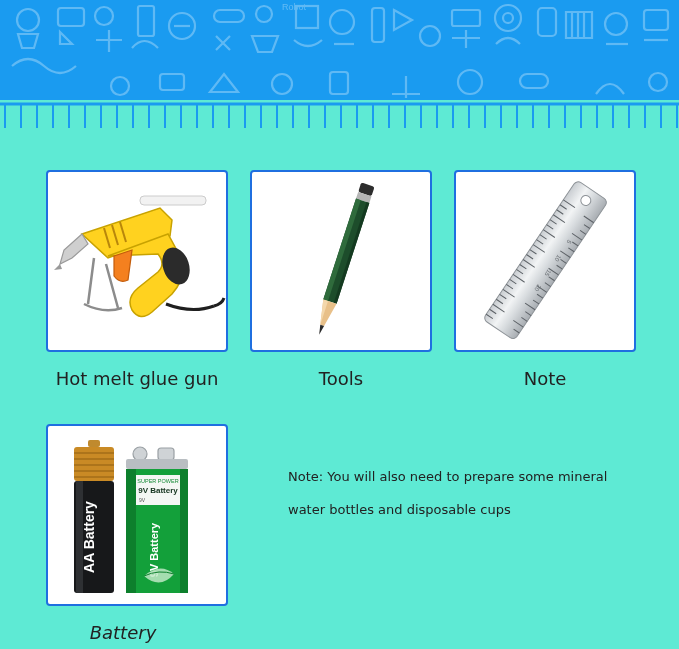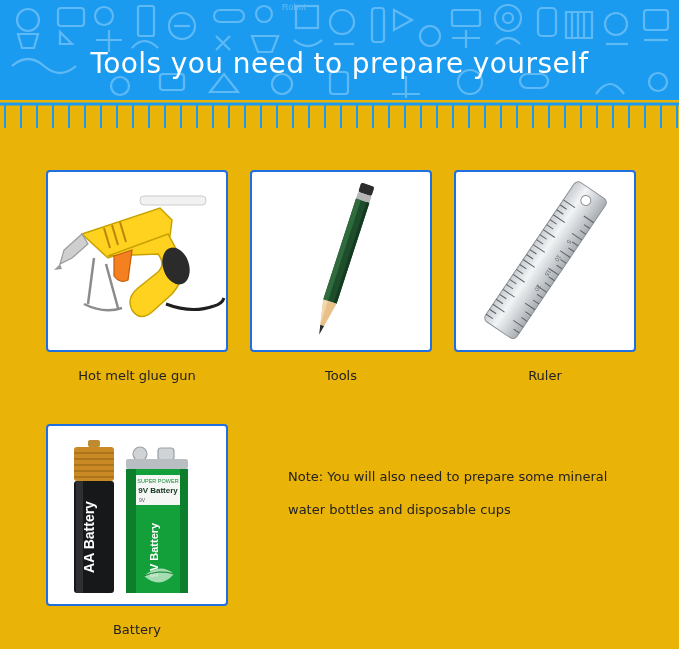--- a/index.html
+++ b/index.html
@@ -7,21 +7,21 @@
     margin: 0; padding: 0;
     width: 679px; height: 649px;
     background: #ffffff;
     font-family: "Liberation Sans", sans-serif;
     overflow: hidden;
   }
   #page {
     position: relative;
     width: 679px;
     height: 649px;
-    background: #eab308;
+    background: #5eead4;
   }
 
   
   .header {
     position: absolute;
     left: 0; top: 0;
     width: 679px; height: 100px;
     background: #1a9bf0;
     overflow: hidden;
   }
@@ -53,36 +53,36 @@
   .card {
     position: absolute;
     border: 2px solid #1f6fe0;
     border-radius: 4px;
     background: #ffffff;
   }
   .card-caption {
     position: absolute;
     text-align: center;
     color: #222222;
-    font-size: 13px;
+    font-size: 18px;
     font-family: "DejaVu Sans", sans-serif;
     white-space: nowrap;
   }
 
   #card-glue { left: 46px;  top: 170px; width: 182px; height: 182px; }
   #cap-glue  { left: 20px;  top: 368px; width: 234px; }
 
   #card-pens { left: 250px; top: 170px; width: 182px; height: 182px; }
   #cap-pens  { left: 250px; top: 368px; width: 182px; }
 
   #card-ruler{ left: 454px; top: 170px; width: 182px; height: 182px; }
   #cap-ruler { left: 454px; top: 368px; width: 182px; }
 
   #card-batt { left: 46px;  top: 424px; width: 182px; height: 182px; }
-  #cap-batt  { left: 46px;  top: 622px; width: 182px; }
+  #cap-batt  { left: 32px;  top: 622px; width: 182px; font-style: italic; }
 
   
   .note {
     position: absolute;
     left: 288px; top: 460px;
     width: 330px;
     color: #222222;
     font-size: 13px;
     line-height: 33px;
     font-family: "DejaVu Sans", sans-serif;
@@ -140,21 +140,20 @@
         <circle cx="282" cy="84" r="10"></circle>
         <rect x="330" y="72" width="18" height="22" rx="3"></rect>
         <path d="M392 94 h28 M406 76 v22"></path>
         <circle cx="470" cy="82" r="12"></circle>
         <rect x="520" y="74" width="28" height="14" rx="7"></rect>
         <path d="M596 94 q14 -20 28 0"></path>
         <circle cx="658" cy="82" r="9"></circle>
       </g>
       <text x="282" y="10" fill="#ffffff" font-size="9" font-family="Liberation Sans, sans-serif">Robot</text>
     </svg>
-    <div class="header-title">Tools you need to prepare yourself</div>
   </div>
 
   <svg class="perf" viewBox="0 0 679 34">
     <line x1="0" y1="4" x2="679" y2="4" stroke="#1a9bf0" stroke-width="3"></line>
     <g stroke="#1a9bf0" stroke-width="2">
       <line x1="5" y1="5" x2="5" y2="28"></line>
       <line x1="21" y1="5" x2="21" y2="28"></line>
       <line x1="37" y1="5" x2="37" y2="28"></line>
       <line x1="53" y1="5" x2="53" y2="28"></line>
       <line x1="69" y1="5" x2="69" y2="28"></line>
@@ -316,21 +315,21 @@
 
         <g fill="#6b7075" font-size="6" font-family="Liberation Sans, sans-serif" transform="rotate(90 89 89)">
           <text x="58" y="82">5</text>
             <text x="76" y="82">10</text>
           <text x="94" y="82">15</text>
             <text x="112" y="82">20</text>
         </g>
       </g>
     </svg>
   </div>
-  <div class="card-caption" id="cap-ruler">Ruler</div>
+  <div class="card-caption" id="cap-ruler">Note</div>
 
   <div class="card" id="card-batt">
     <svg viewBox="0 0 178 178" width="178" height="178">
 
       <rect x="40" y="14" width="12" height="7" rx="2" fill="#c08a2e"></rect>
 
       <rect x="26" y="21" width="40" height="34" rx="3" fill="#c98a25"></rect>
       <g stroke="#8f5f13" stroke-width="1">
         <line x1="26" y1="27" x2="66" y2="27"></line>
         <line x1="26" y1="33" x2="66" y2="33"></line>

